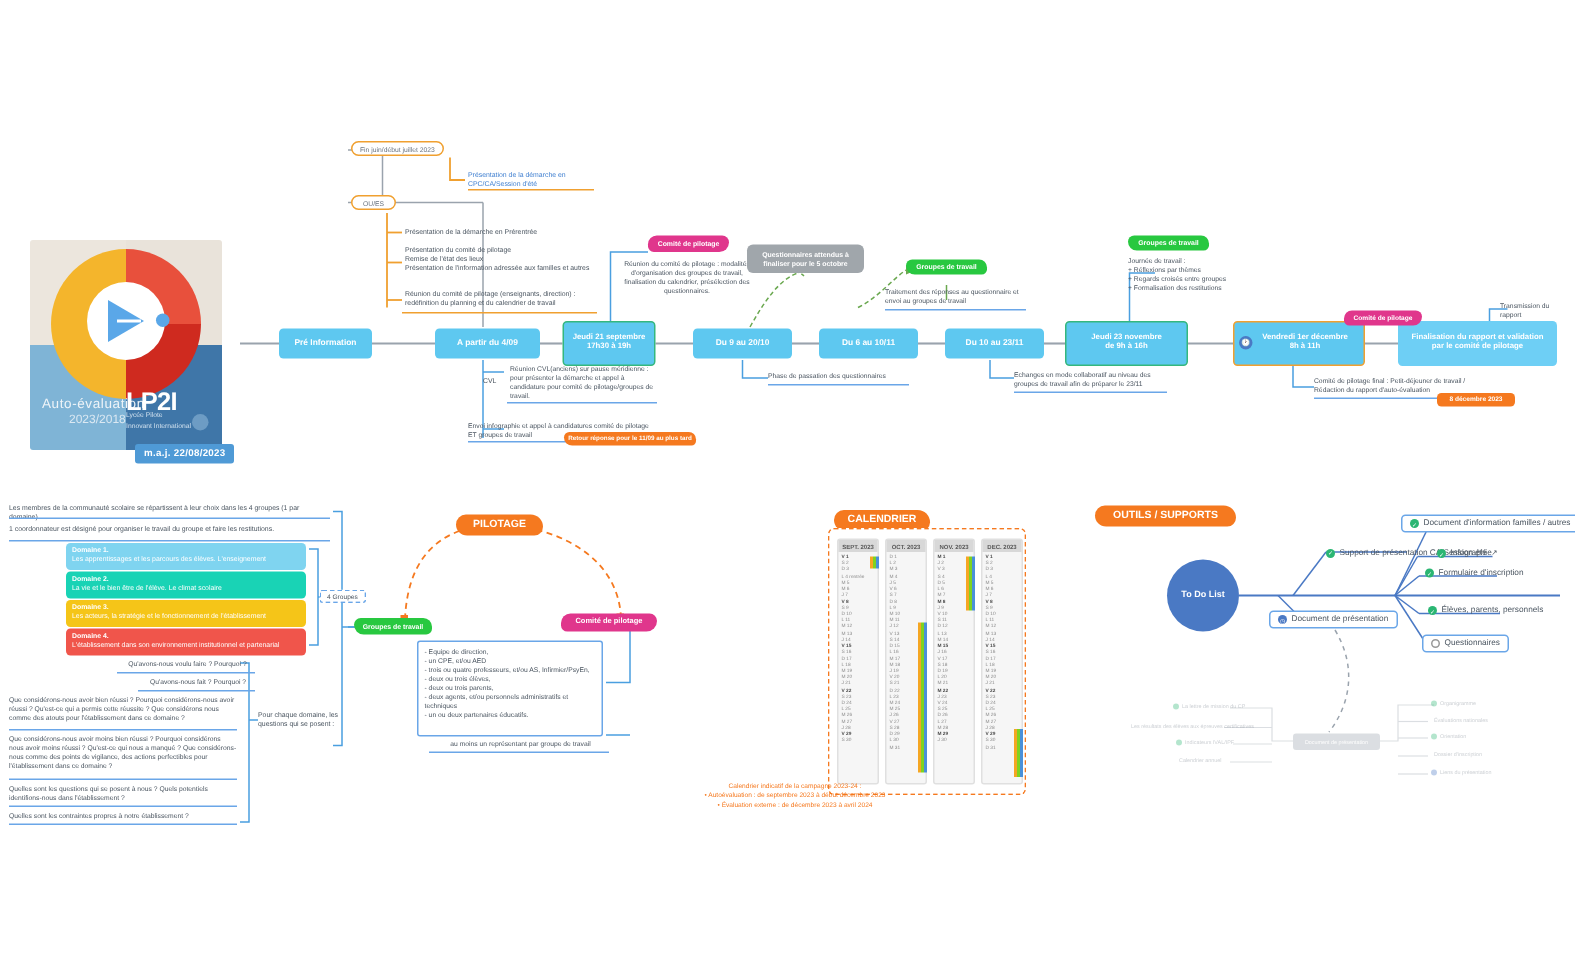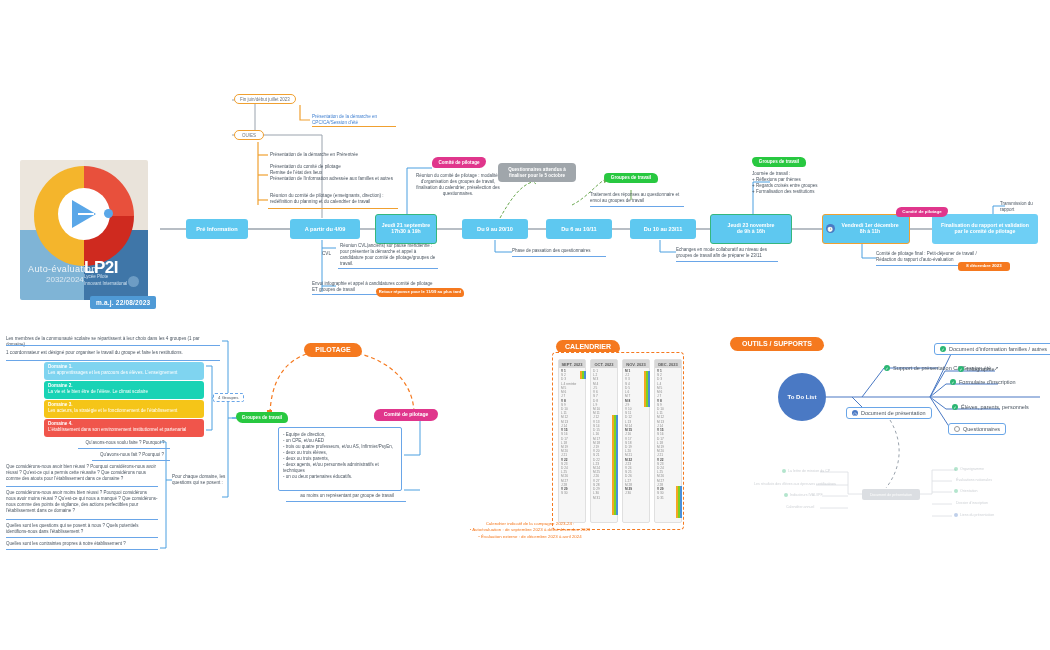--- a/index.html
+++ b/index.html
@@ -229,21 +229,21 @@
       <div class="cq cq1"></div>
       <div class="cq cq2"></div>
       <div class="cq cq3"></div>
       <div class="cq cq4"></div>
     </div>
     <div id="logo-white"></div>
     <div id="logo-play"></div>
     <div id="logo-bar"></div>
     <div id="logo-dot"></div>
     <div id="logo-title">Auto-évaluation</div>
-    <div id="logo-year">2032/2024</div>
+    <div id="logo-year">2023/2018</div>
     <div id="logo-lp2i">LP2I</div>
     <div id="logo-sub" style="white-space:pre-line">Lycée Pilote
 Innovant International</div>
     <div id="logo-circ2"></div>
   </div>
   <div id="maj-badge">m.a.j. 22/08/2023</div>
 
   <div class="abs" style="left:234px; top:94px; border:1px solid #f0a030; border-radius:8px; padding:1.5px 5px; background:#fff; font-size:4.5px; color:#6a7480;">Fin juin/début juillet 2023</div>
 
   <div class="note blue-txt" style="left:312px; top:114px; width:86px; font-size:4.6px;">Présentation de la démarche en CPC/CA/Session d'été</div>

